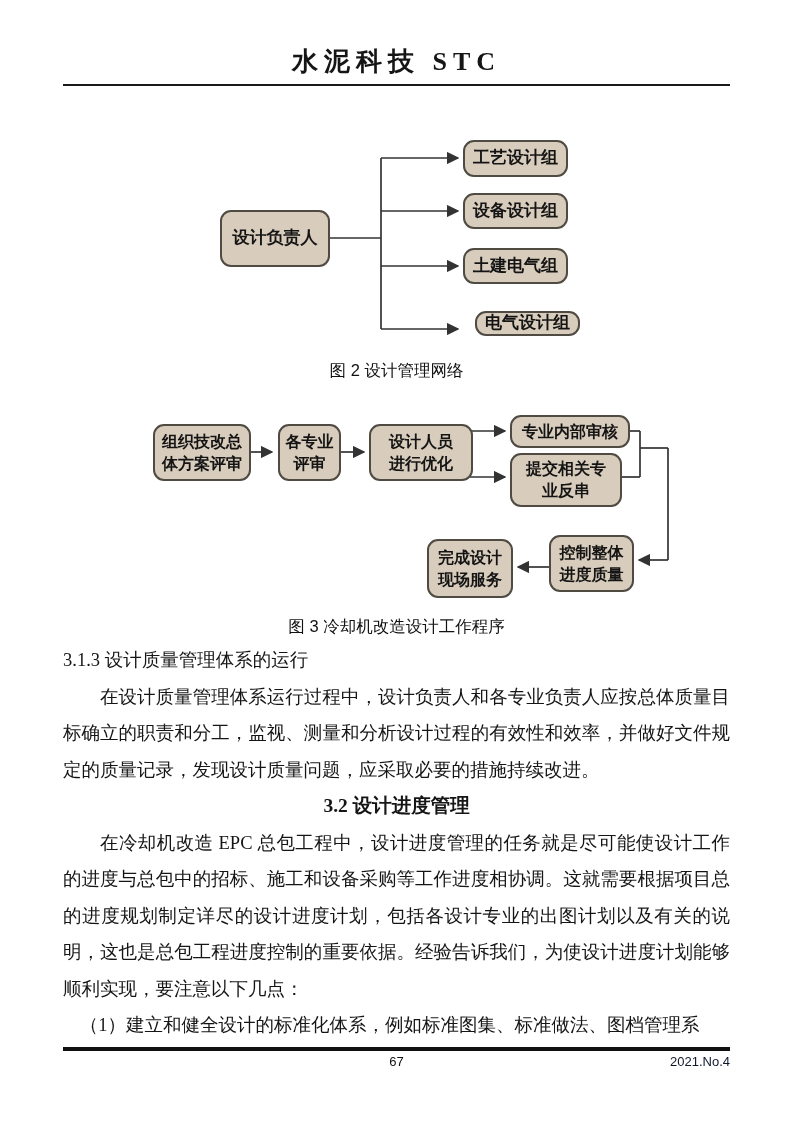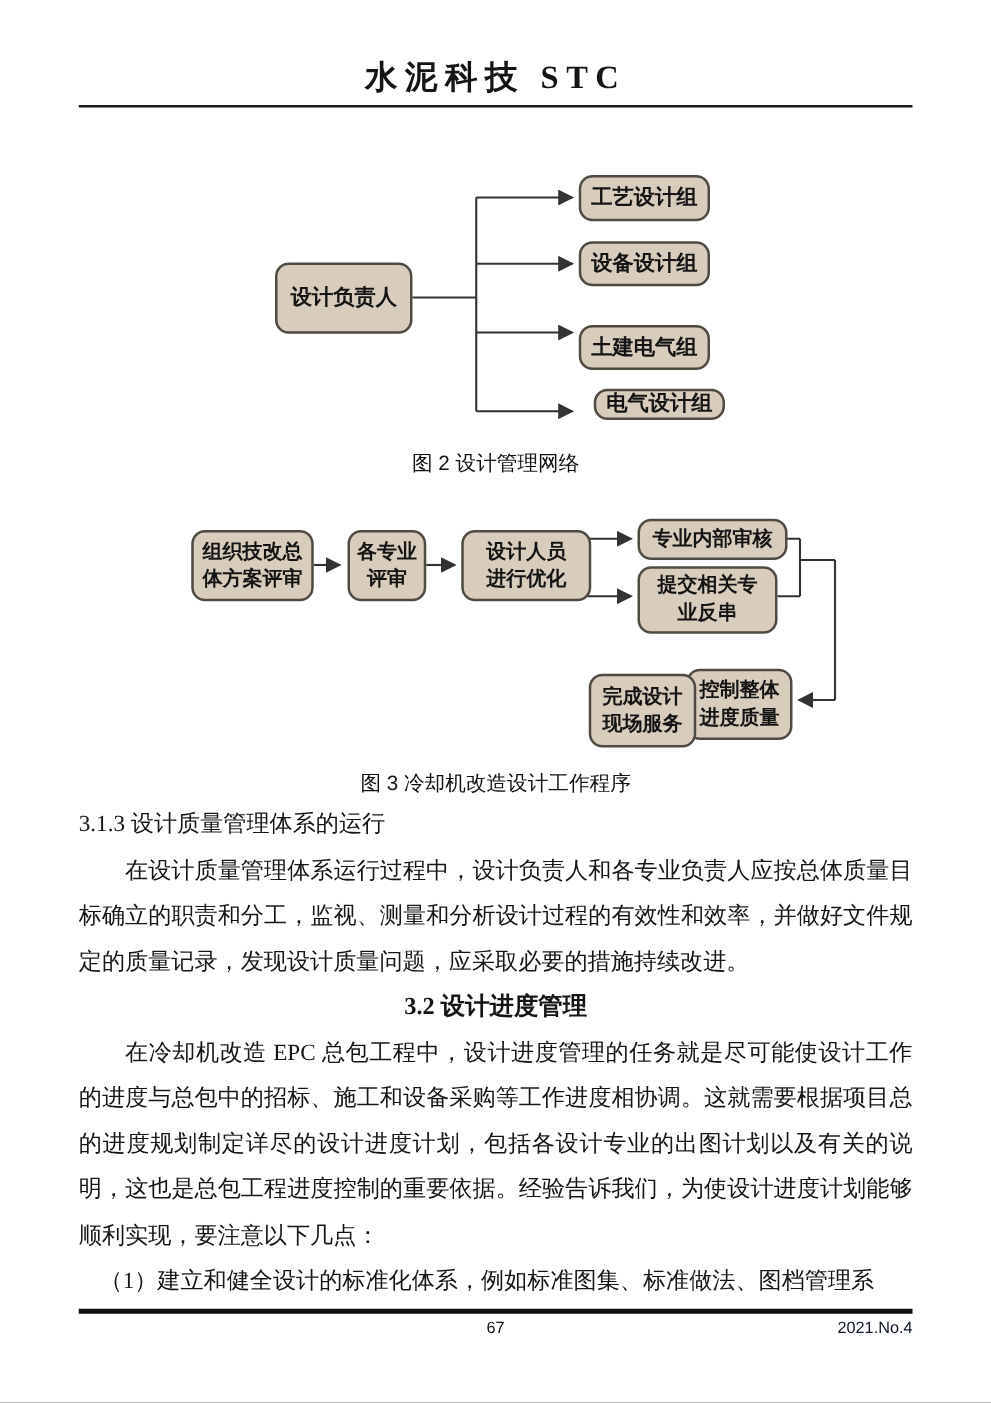--- a/index.html
+++ b/index.html
@@ -141,36 +141,36 @@
       <path d="M640,448 H668"></path>
       <path d="M668,448 V560"></path>
       <path d="M668,560 H639" marker-end="url(#arrow)"></path>
       <path d="M549,567 H518" marker-end="url(#arrow)"></path>
     </g>
   </svg>
 
   <div class="fbox" style="left:220px;top:210px;width:110px;height:57px;">设计负责人</div>
   <div class="fbox" style="left:463px;top:140px;width:105px;height:37px;">工艺设计组</div>
   <div class="fbox" style="left:463px;top:193px;width:105px;height:36px;">设备设计组</div>
-  <div class="fbox" style="left:463px;top:248px;width:105px;height:36px;margin-top:12px;">土建电气组</div>
+  <div class="fbox" style="left:463px;top:248px;width:105px;height:36px;">土建电气组</div>
   <div class="fbox" style="left:475px;top:311px;width:105px;height:25px;">电气设计组</div>
   <div class="fig-caption" style="top:360px;">图 2 设计管理网络</div>
 
   <div class="fbox small" style="left:153px;top:424px;width:98px;height:57px;">组织技改总
 体方案评审</div>
   <div class="fbox small" style="left:278px;top:424px;width:63px;height:57px;">各专业
 评审</div>
   <div class="fbox small" style="left:369px;top:424px;width:104px;height:57px;">设计人员
 进行优化</div>
   <div class="fbox small" style="left:510px;top:415px;width:120px;height:33px;">专业内部审核</div>
   <div class="fbox small" style="left:549px;top:535px;width:85px;height:57px;">控制整体
 进度质量</div>
   <div class="fbox small" style="left:510px;top:453px;width:112px;height:54px;">提交相关专
 业反串</div>
-  <div class="fbox small" style="left:427px;top:539px;width:86px;height:59px;margin-left:44px;">完成设计
+  <div class="fbox small" style="left:427px;top:539px;width:86px;height:59px;">完成设计
 现场服务</div>
   <div class="fig-caption" style="top:616px;">图 3 冷却机改造设计工作程序</div>
 
   <section class="body-text">
     <h3>3.1.3 设计质量管理体系的运行</h3>
     <p>在设计质量管理体系运行过程中，设计负责人和各专业负责人应按总体质量目标确立的职责和分工，监视、测量和分析设计过程的有效性和效率，并做好文件规定的质量记录，发现设计质量问题，应采取必要的措施持续改进。</p>
     <h2>3.2 设计进度管理</h2>
     <p>在冷却机改造 EPC 总包工程中，设计进度管理的任务就是尽可能使设计工作的进度与总包中的招标、施工和设备采购等工作进度相协调。这就需要根据项目总的进度规划制定详尽的设计进度计划，包括各设计专业的出图计划以及有关的说明，这也是总包工程进度控制的重要依据。经验告诉我们，为使设计进度计划能够顺利实现，要注意以下几点：</p>
     <p class="list-item">（1）建立和健全设计的标准化体系，例如标准图集、标准做法、图档管理系</p>
   </section>

